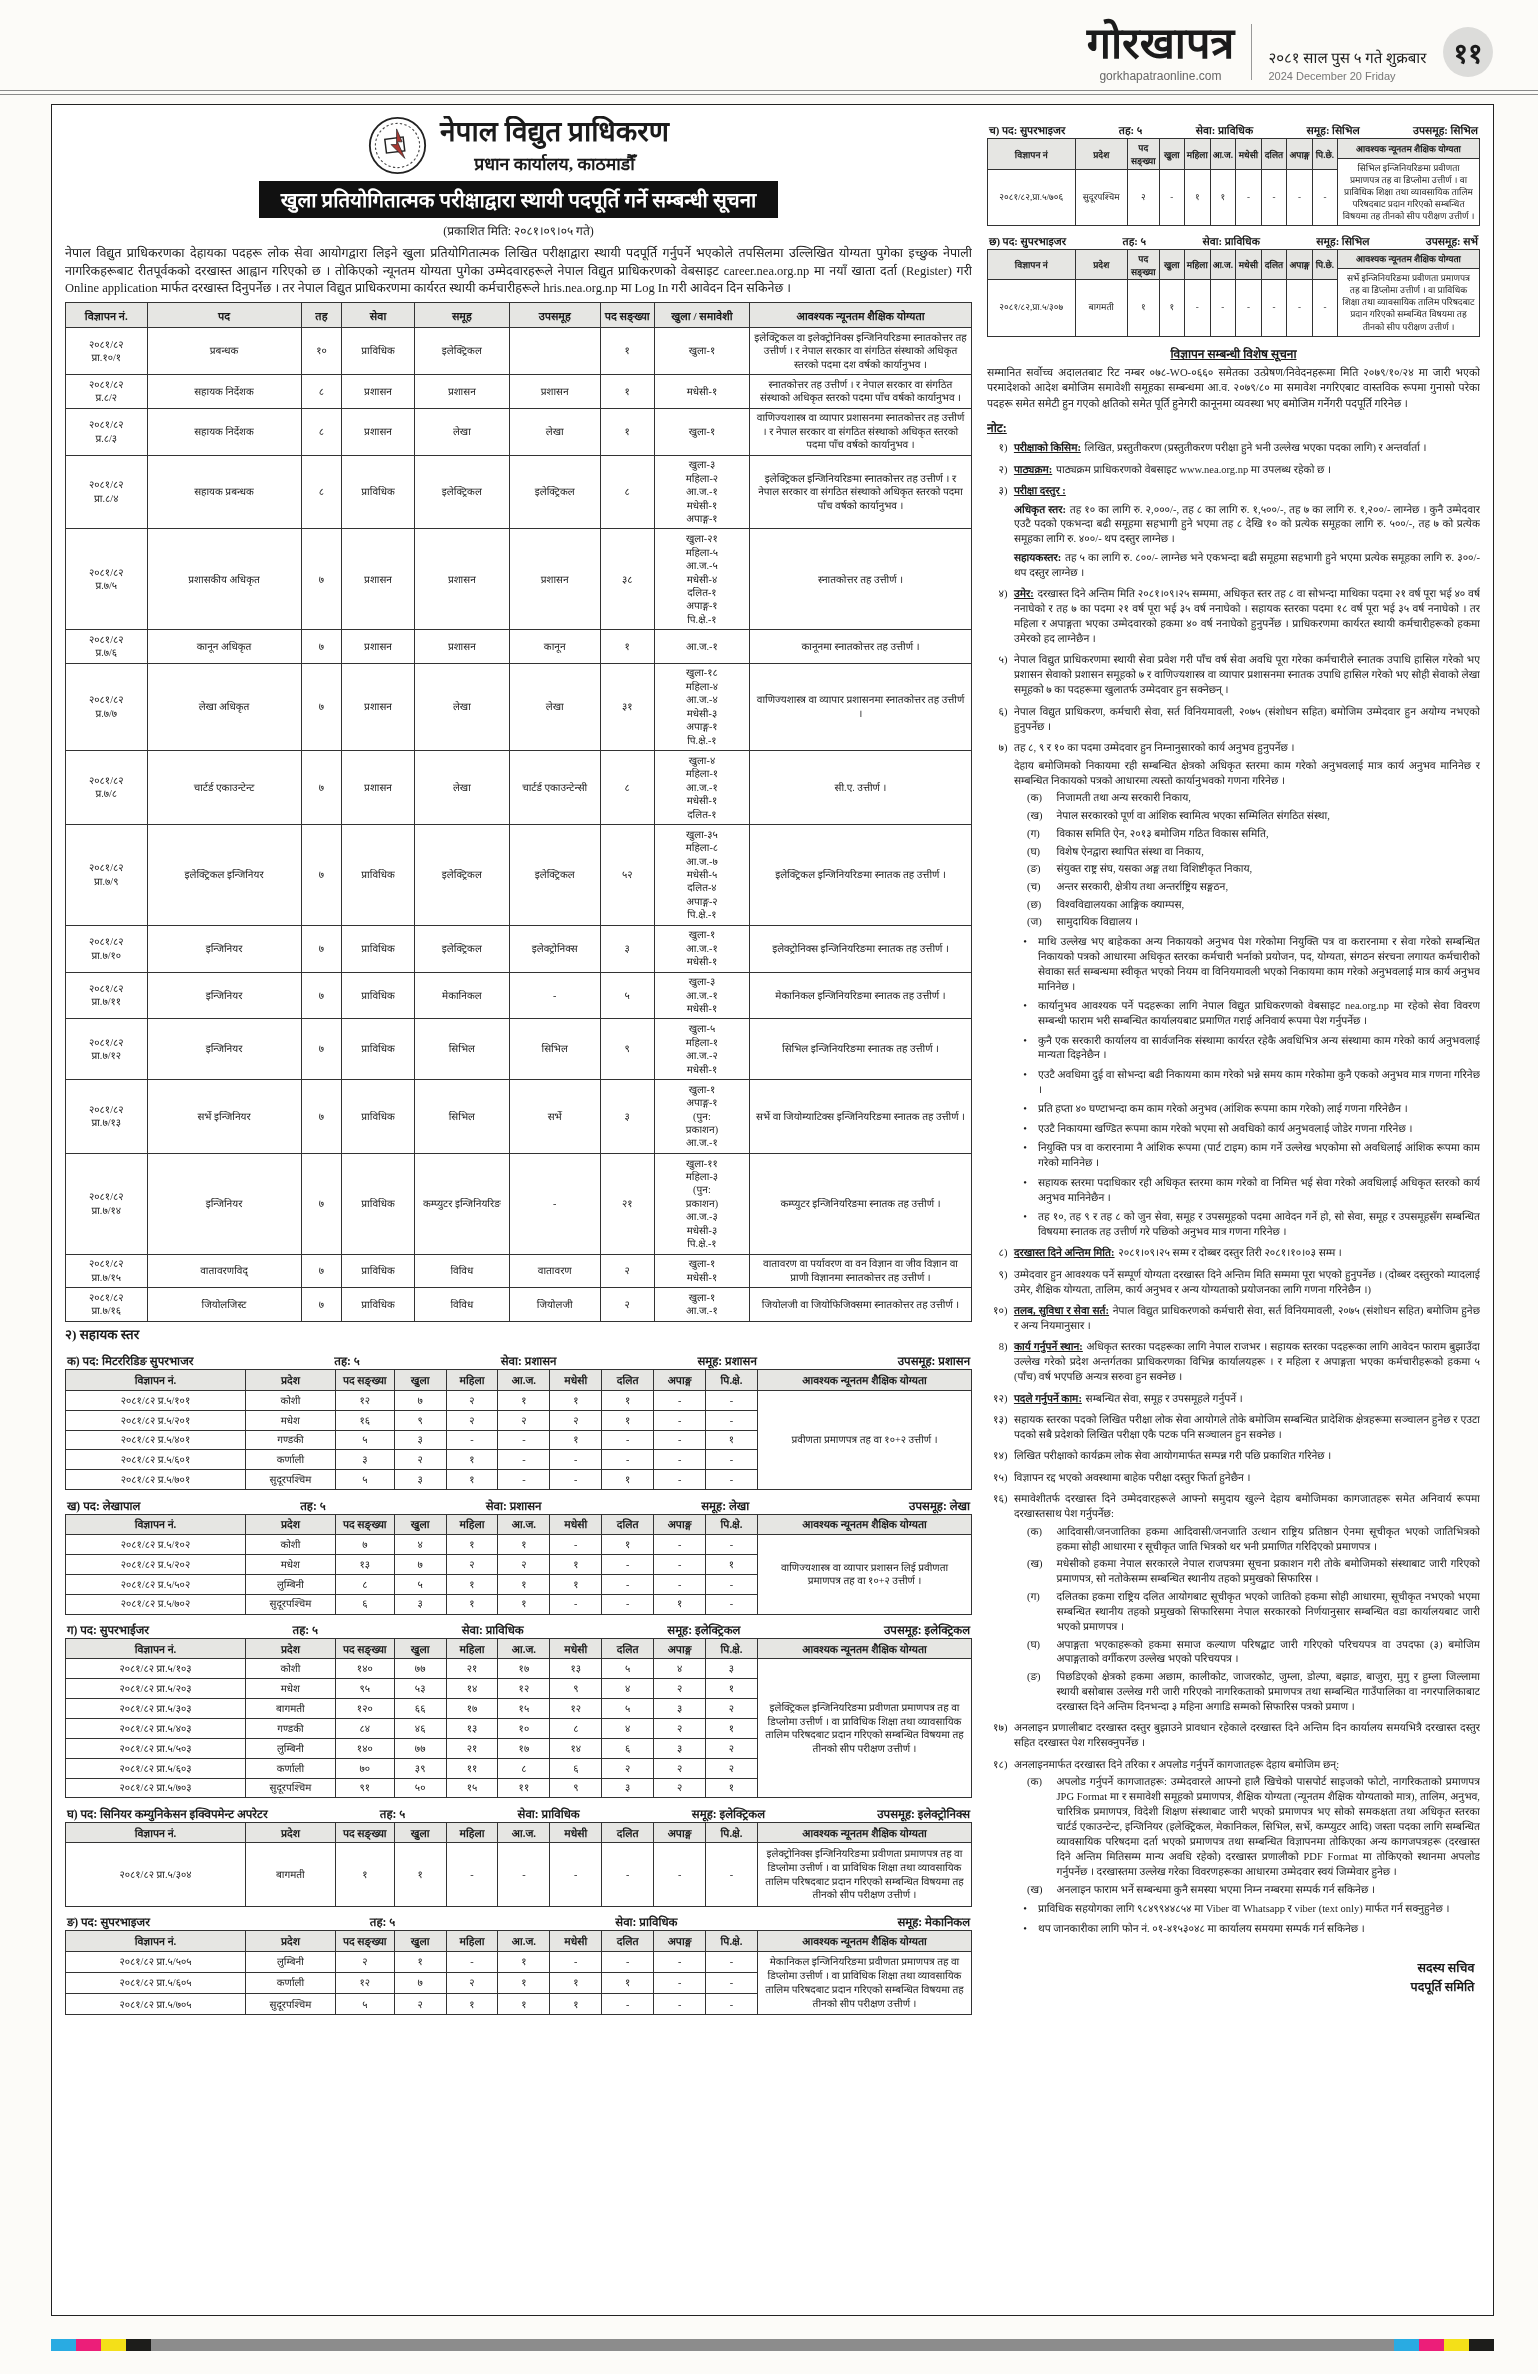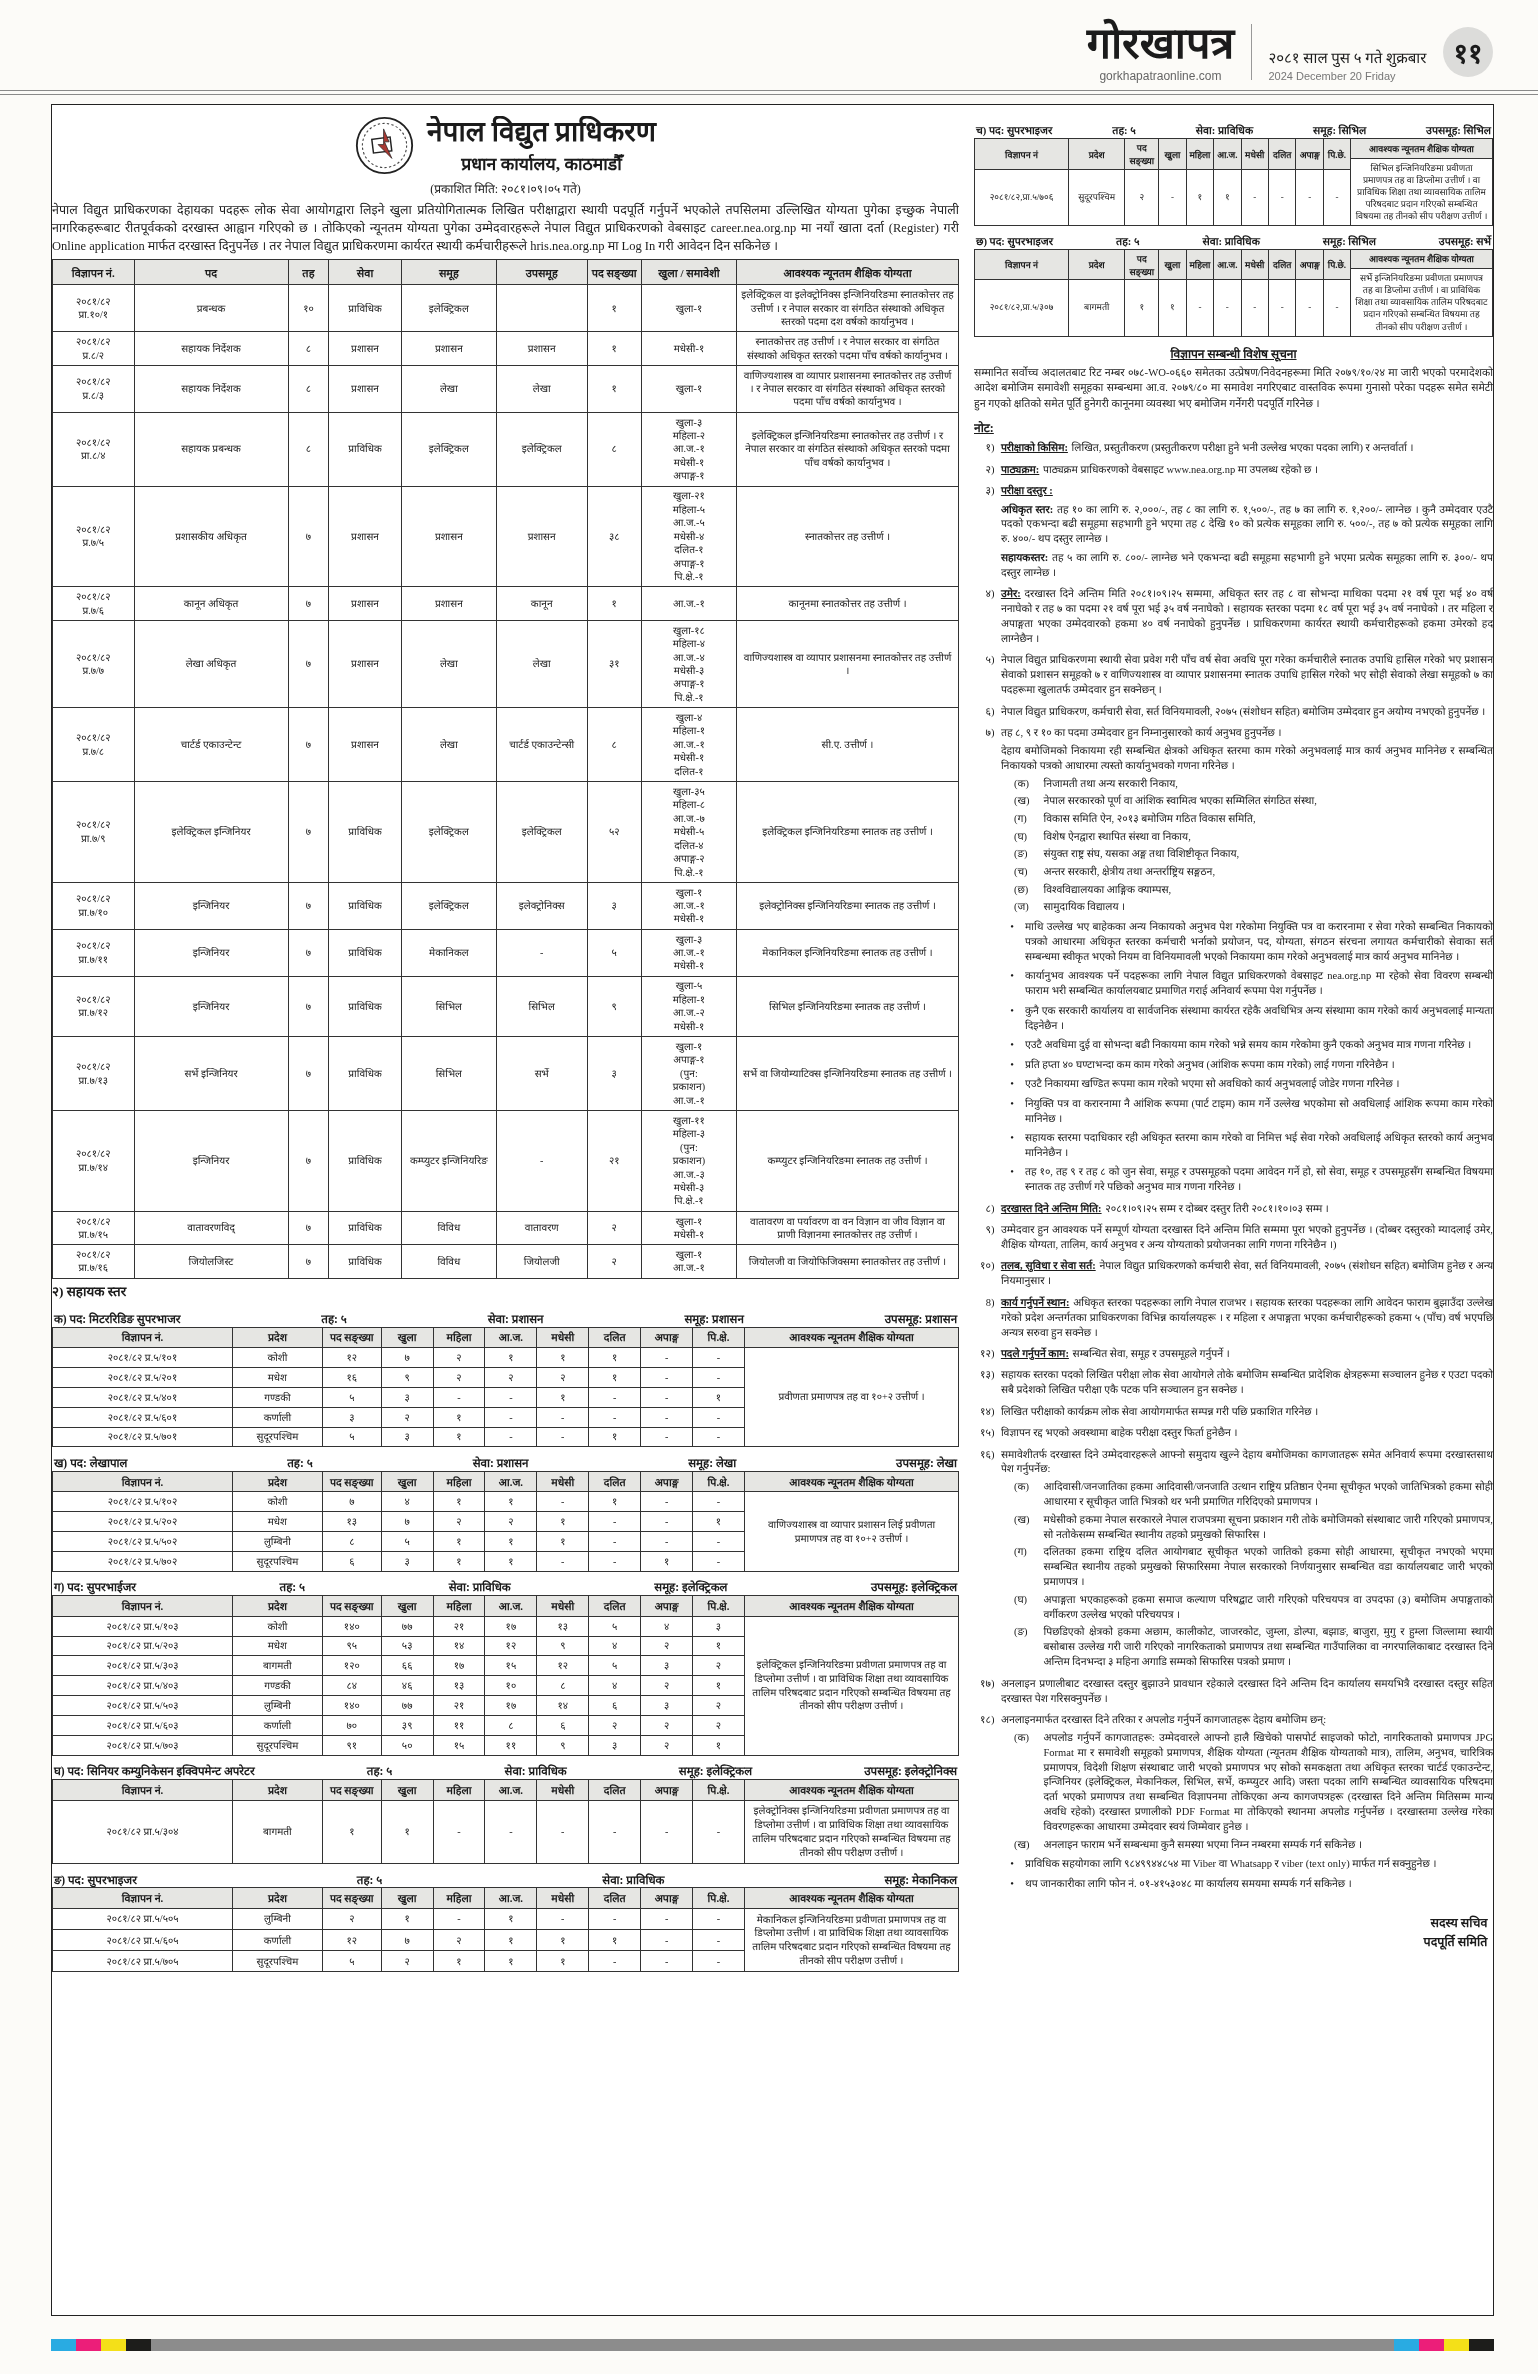--- a/index.html
+++ b/index.html
@@ -15,21 +15,21 @@
   .date-block{text-align:left;}
   .date-np{font-size:15px;margin-top:24px;}
   .date-en{font-size:11px;color:#777;margin-top:2.8px;font-family:"Liberation Sans",sans-serif;}
   .page-circle{width:50px;height:50px;border-radius:50%;background:#dcdcda;display:flex;
                align-items:center;justify-content:center;font-size:28px;font-weight:bold;}
   .rules{position:absolute;top:90px;left:0;right:0;border-top:0.9px solid #8a8a8a;}
   .rules::after{content:"";display:block;margin-top:2.8px;border-top:0.9px solid #8a8a8a;}
 
   
   .notice{position:absolute;top:104px;left:51px;right:45px;bottom:59px;border:1.9px solid #222;
-          background:#fff;padding:11px 0;display:flex;gap:15px;overflow:hidden;}
+          background:#fff;padding:11px 13px;display:flex;gap:15px;overflow:hidden;}
   .col-left{flex:0 0 907px;display:flex;flex-direction:column;overflow:hidden;}
   .col-right{flex:1;display:flex;flex-direction:column;overflow:hidden;}
 
   
   .org-header{display:flex;justify-content:center;align-items:center;gap:13px;}
   .org-logo{width:59px;height:59px;flex:0 0 59px;}
   .org-name{font-size:28px;font-weight:bold;text-align:center;line-height:1.15;}
   .org-office{font-size:17.6px;font-weight:bold;text-align:center;margin-top:1.9px;}
   .banner{align-self:center;background:#111;color:#fff;font-weight:bold;font-size:20.4px;
           padding:4.6px 22px;margin-top:5.6px;}
@@ -121,20 +121,21 @@
           <circle cx="32" cy="32" r="24" fill="none" stroke="#444" stroke-width="1.2" stroke-dasharray="2.5 2.5"></circle>
           <rect x="19" y="24" width="20" height="15" fill="#fff" stroke="#222" stroke-width="1.6" transform="rotate(-7 29 31)"></rect>
           <path d="M31 14 L37 28 L32 28 L40 46 L25 31 L31 31 Z" fill="#a93832" stroke="#222" stroke-width="0.8"></path>
         </svg>
         <div class="org-text">
           <div class="org-name">नेपाल विद्युत प्राधिकरण</div>
           <div class="org-office">प्रधान कार्यालय, काठमाडौँ</div>
         </div>
       </div>
 
+      <div class="banner">खुला प्रतियोगितात्मक परीक्षाद्वारा स्थायी पदपूर्ति गर्ने सम्बन्धी सूचना</div>
       <div class="published">(प्रकाशित मिति: २०८१।०९।०५ गते)</div>
       <p class="intro">नेपाल विद्युत प्राधिकरणका देहायका पदहरू लोक सेवा आयोगद्वारा लिइने खुला प्रतियोगितात्मक लिखित परीक्षाद्वारा स्थायी पदपूर्ति गर्नुपर्ने भएकोले तपसिलमा उल्लिखित योग्यता पुगेका इच्छुक नेपाली नागरिकहरूबाट रीतपूर्वकको दरखास्त आह्वान गरिएको छ । तोकिएको न्यूनतम योग्यता पुगेका उम्मेदवारहरूले नेपाल विद्युत प्राधिकरणको वेबसाइट career.nea.org.np मा नयाँ खाता दर्ता (Register) गरी Online application मार्फत दरखास्त दिनुपर्नेछ । तर नेपाल विद्युत प्राधिकरणमा कार्यरत स्थायी कर्मचारीहरूले hris.nea.org.np मा Log In गरी आवेदन दिन सकिनेछ ।</p>
 
 
       <table class="officer">
         <colgroup>
           <col style="width:9%">
             <col style="width:17%">
             <col style="width:4.5%">
             <col style="width:8%">

